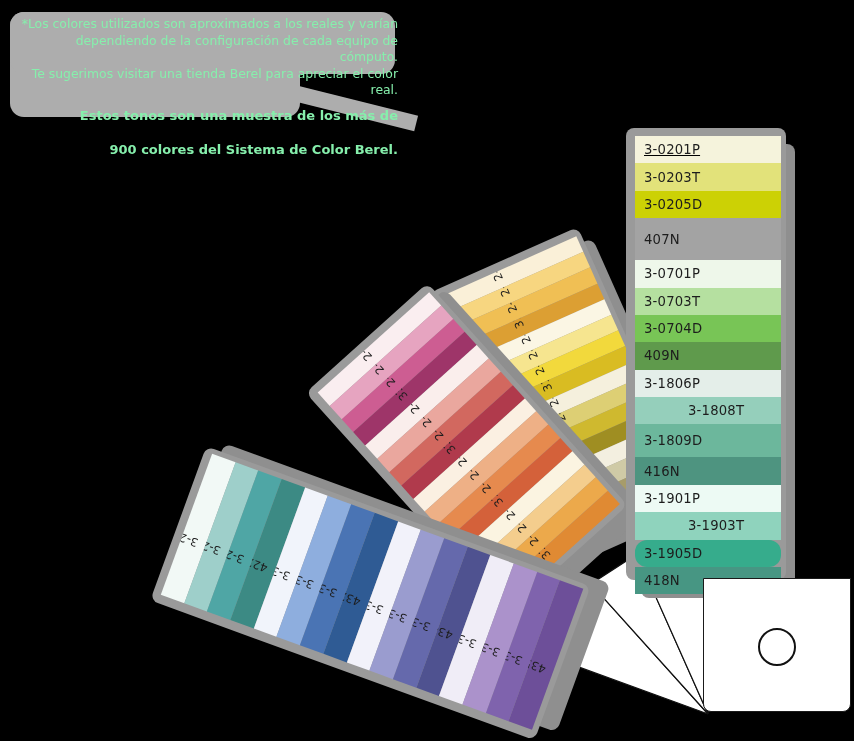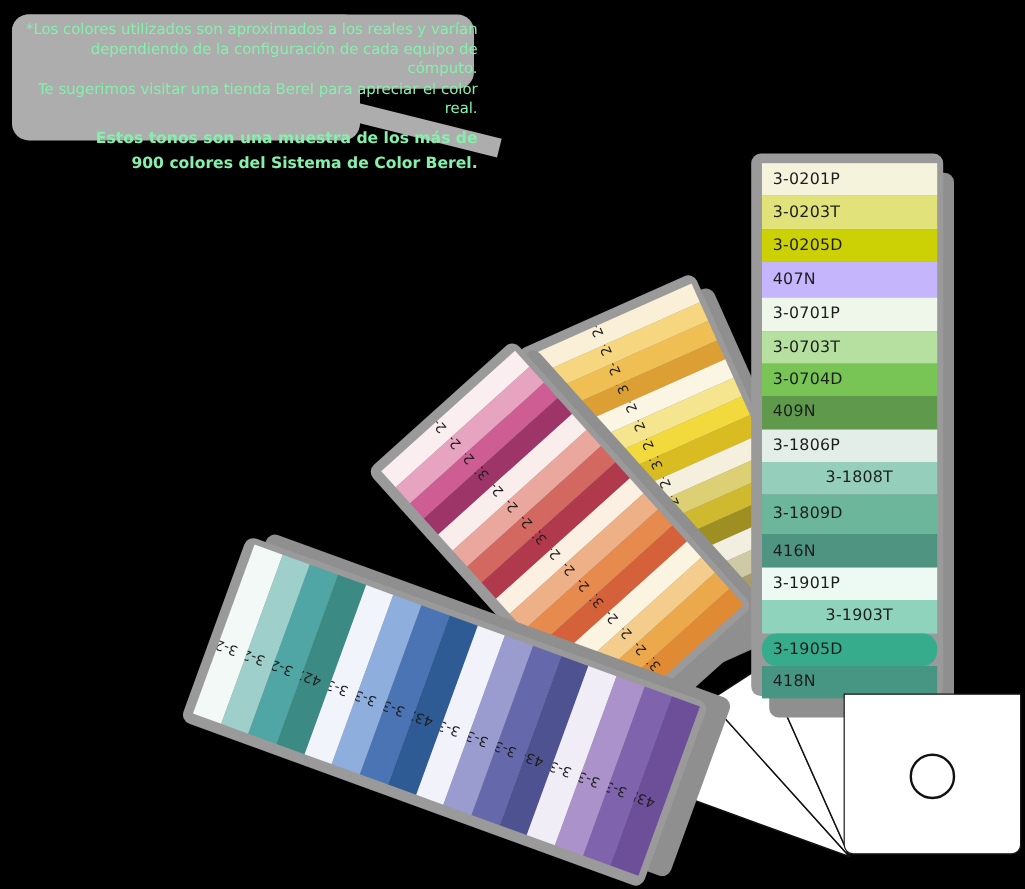--- a/index.html
+++ b/index.html
@@ -211,30 +211,30 @@
           </div>
           <div class="chip" style="height: 24.6875px; background: rgb(109, 79, 153);">
             <span class="lbl">435N</span>
           </div>
         </div>
       </div>
       <div class="blade vblade" style="left: 708px; top: 714px; z-index: 22; transform: rotate(0deg) translate(-73px, -578px);">
         <div class="shadow" style="left: 6px; top: 8px; width: 154px; height: 454px; background: rgb(143, 143, 143);"></div>
         <div class="edge" style="left: -9px; top: -8px; width: 160px; height: 452px; background: rgb(154, 154, 154);"></div>
         <div class="body" style="width: 146px;">
-          <div class="chip" style="height: 27.375px; background: rgb(245, 243, 220);">
+          <div class="chip" style="height: 27.375px; background: rgb(245, 243, 220); text-decoration: underline;">
             <span class="lbl">3-0201P</span>
           </div>
           <div class="chip" style="height: 27.375px; background: rgb(226, 226, 122);">
             <span class="lbl">3-0203T</span>
           </div>
           <div class="chip" style="height: 27.375px; background: rgb(204, 209, 5);">
             <span class="lbl">3-0205D</span>
           </div>
-          <div class="chip" style="height: 30px; background: #c4b5fd;">
+          <div class="chip" style="height: 42px; background: #a3a3a3;">
             <span class="lbl">407N</span>
           </div>
           <div class="chip" style="height: 27.375px; background: rgb(238, 247, 234);">
             <span class="lbl">3-0701P</span>
           </div>
           <div class="chip" style="height: 27.375px; background: rgb(181, 224, 160);">
             <span class="lbl">3-0703T</span>
           </div>
           <div class="chip" style="height: 27.375px; background: rgb(120, 197, 86);">
             <span class="lbl">3-0704D</span>
@@ -274,16 +274,16 @@
   <div class="hole" style="left:758px;top:628px;width:34px;height:34px;z-index:31;"></div>
 
   <div class="bubble-tail"></div>
   <div class="bubble"></div>
   <div class="bubble2"></div>
   <div class="bubble-text">
     <div>*Los colores utilizados son aproximados a los reales y varían</div>
     <div>dependiendo de la configuración de cada equipo de cómputo.</div>
     <div>Te sugerimos visitar una tienda Berel para apreciar el color real.</div>
     <div class="l2">Estos tonos son una muestra de los más de</div>
-    <div class="l2" style="margin-top:1px">900 colores del Sistema de Color Berel.</div>
+    <div class="l2" style="margin-top:14px">900 colores del Sistema de Color Berel.</div>
   </div>
 
 </div>
 
 </body></html>

